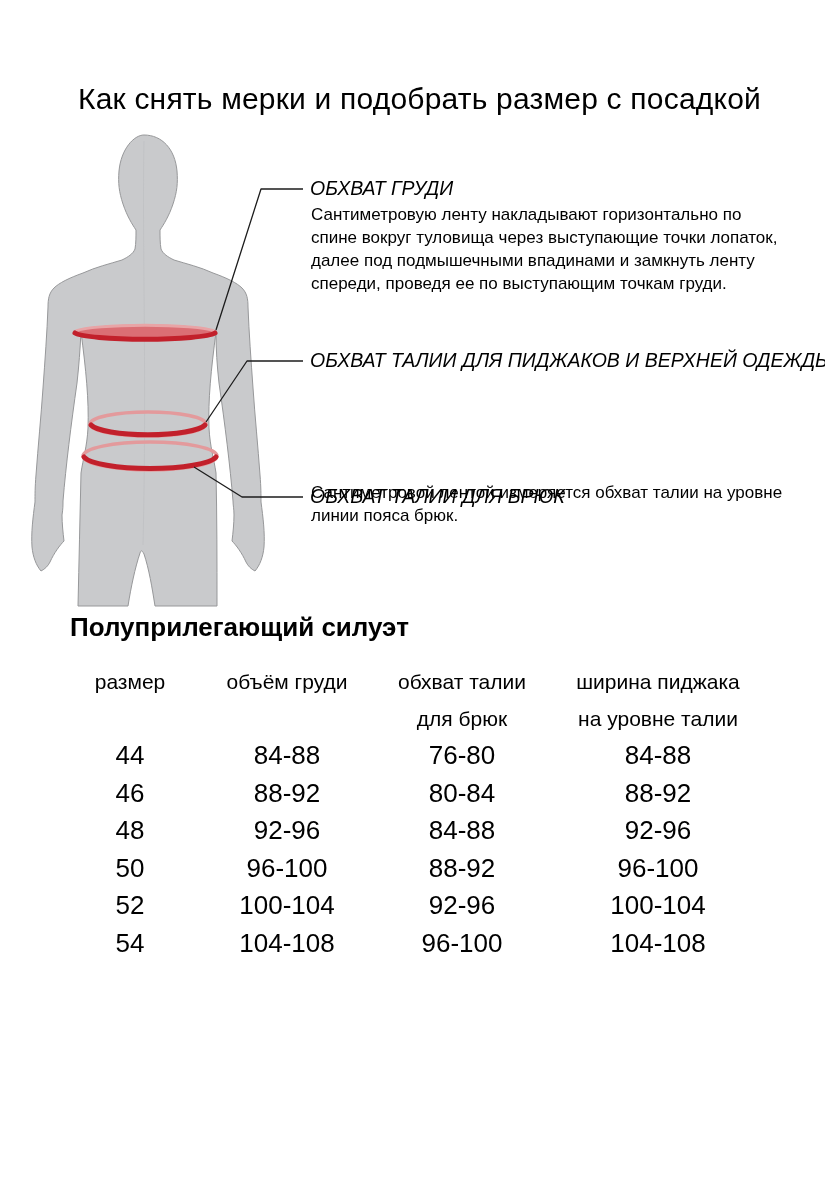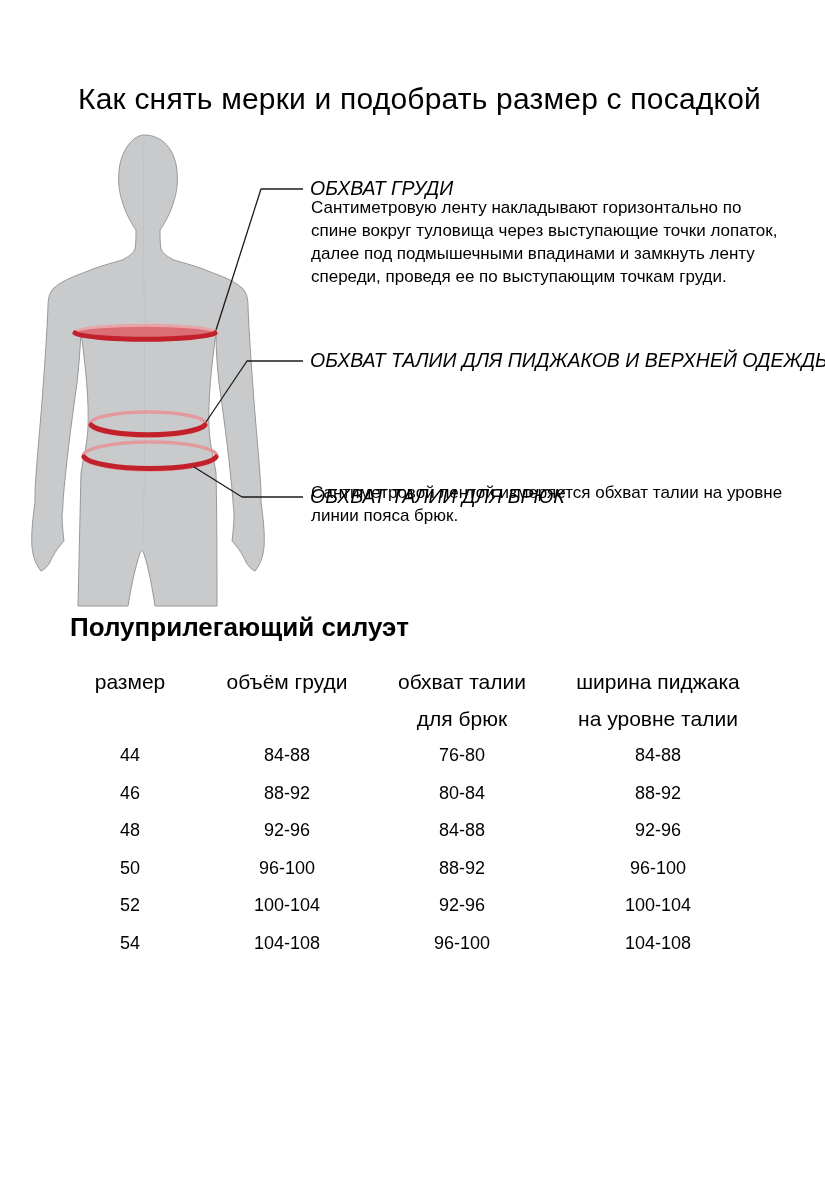--- a/index.html
+++ b/index.html
@@ -27,21 +27,21 @@
     white-space:pre-line;color:#000;width:490px;
   }
   .table-title{
     position:absolute;left:70px;top:612px;width:690px;text-align:left;
     font-size:26px;font-weight:bold;color:#000;
   }
   .size-table{position:absolute;left:70px;top:663px;width:720px;}
   .trow{white-space:nowrap;}
   .cell{
     display:inline-block;vertical-align:top;text-align:center;
-    font-size:18px;line-height:37.5px;height:37.5px;color:#000;
+    font-size:26px;line-height:37.5px;height:37.5px;color:#000;
   }
   .thead .cell{line-height:37px;height:74px;white-space:pre-line;font-size:21px;}
   .c0{width:120px}.c1{width:194px}.c2{width:156px}.c3{width:236px}
 </style>
 </head>
 <body>
 
 <div class="page">
 
   <h1 class="page-title">Как снять мерки и подобрать размер с посадкой</h1>
@@ -119,21 +119,21 @@
     <g class="leaders">
       <polyline points="196,205 241,64 283,64"></polyline>
       <polyline points="186,297 227,236 283,236"></polyline>
       <polyline points="174,342 222,372 283,372"></polyline>
     </g>
   </svg>
 
   <div class="callout" style="top:177px">
     <div class="callout-heading">ОБХВАТ ГРУДИ</div>
   </div>
-  <div class="callout-body" style="top:196px">Сантиметровую ленту накладывают горизонтально по
+  <div class="callout-body" style="top:203px">Сантиметровую ленту накладывают горизонтально по
 спине вокруг туловища через выступающие точки лопаток,
 далее под подмышечными впадинами и замкнуть ленту
 спереди, проведя ее по выступающим точкам груди.</div>
 
   <div class="callout" style="top:349px">
     <div class="callout-heading">ОБХВАТ ТАЛИИ ДЛЯ ПИДЖАКОВ И ВЕРХНЕЙ ОДЕЖДЫ</div>
   </div>
 
   <div class="callout" style="top:485px">
     <div class="callout-heading">ОБХВАТ ТАЛИИ ДЛЯ БРЮК</div>

